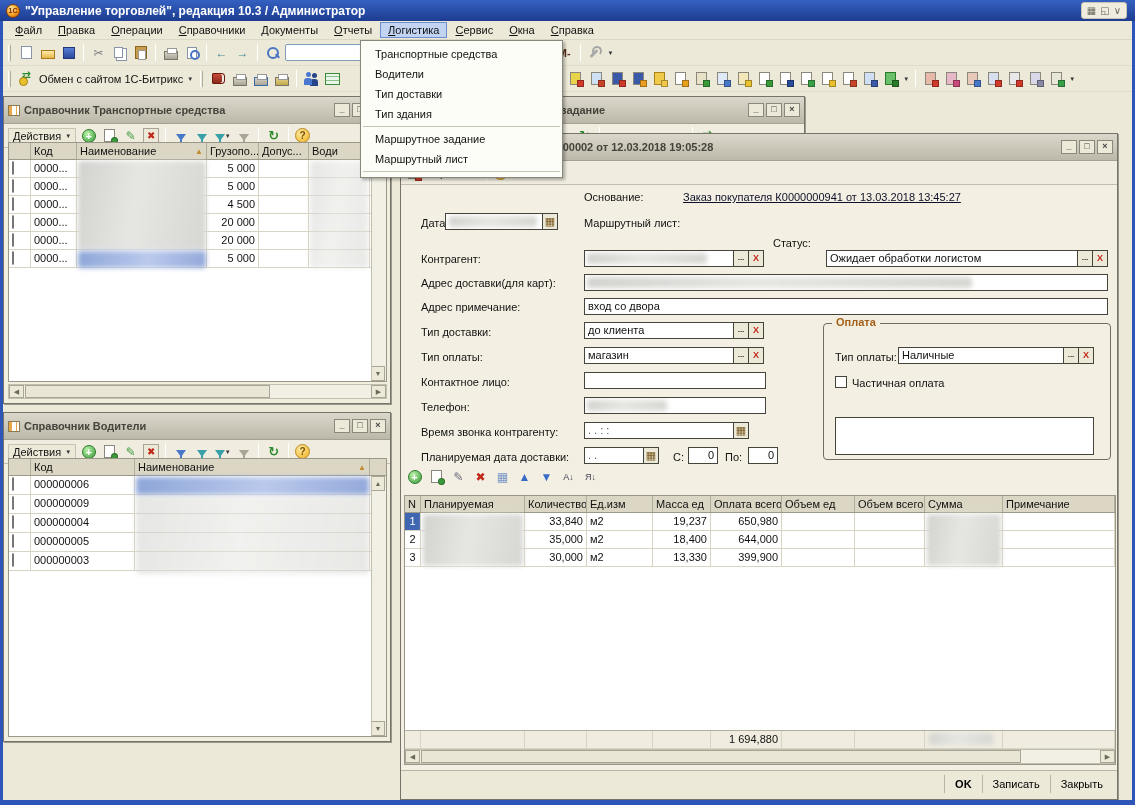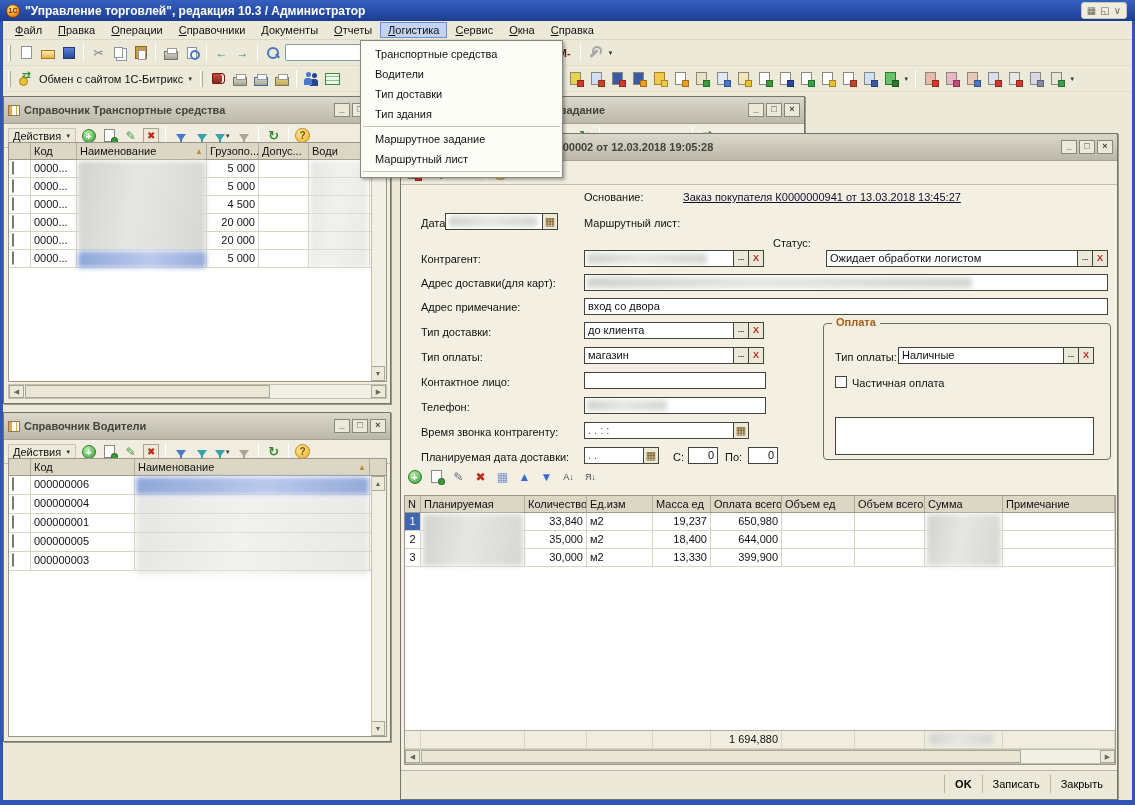--- a/index.html
+++ b/index.html
@@ -580,26 +580,26 @@
             <span class="sorticon">▲</span>
           </span>
       </div>
       <div class="grow" style="height:19px">
           <span class="cc" style="width:22px"><i class="rowmark"></i></span>
           <span class="cc" style="width:104px">000000006</span>
           <span class="cc" style="width:235px"></span>
         </div>
       <div class="grow" style="height:19px">
           <span class="cc" style="width:22px"><i class="rowmark"></i></span>
+          <span class="cc" style="width:104px">000000009</span>
+          <span class="cc" style="width:235px"></span>
+        </div>
+      <div class="grow" style="height:19px">
+          <span class="cc" style="width:22px"><i class="rowmark"></i></span>
           <span class="cc" style="width:104px">000000004</span>
-          <span class="cc" style="width:235px"></span>
-        </div>
-      <div class="grow" style="height:19px" actable="true">
-          <span class="cc" style="width:22px"><i class="rowmark"></i></span>
-          <span class="cc" style="width:104px">000000001</span>
           <span class="cc" style="width:235px"></span>
         </div>
       <div class="grow" style="height:19px">
           <span class="cc" style="width:22px"><i class="rowmark"></i></span>
           <span class="cc" style="width:104px">000000005</span>
           <span class="cc" style="width:235px"></span>
         </div>
       <div class="grow" style="height:19px">
           <span class="cc" style="width:22px"><i class="rowmark"></i></span>
           <span class="cc" style="width:104px">000000003</span>

